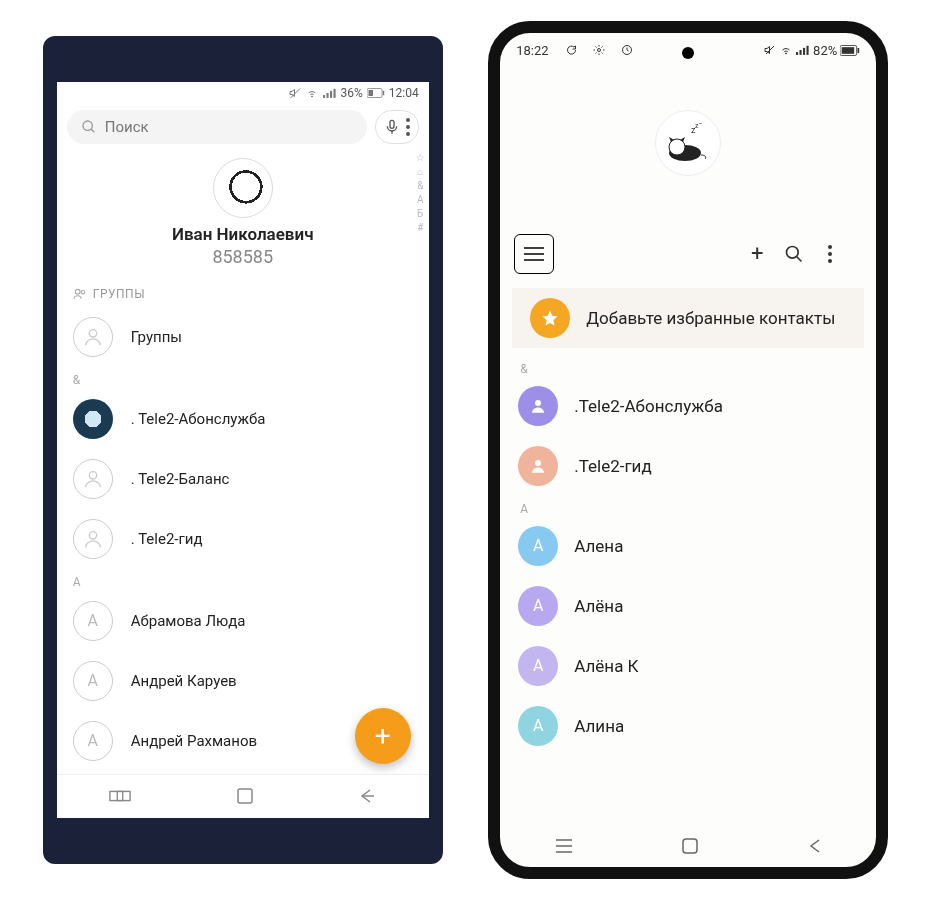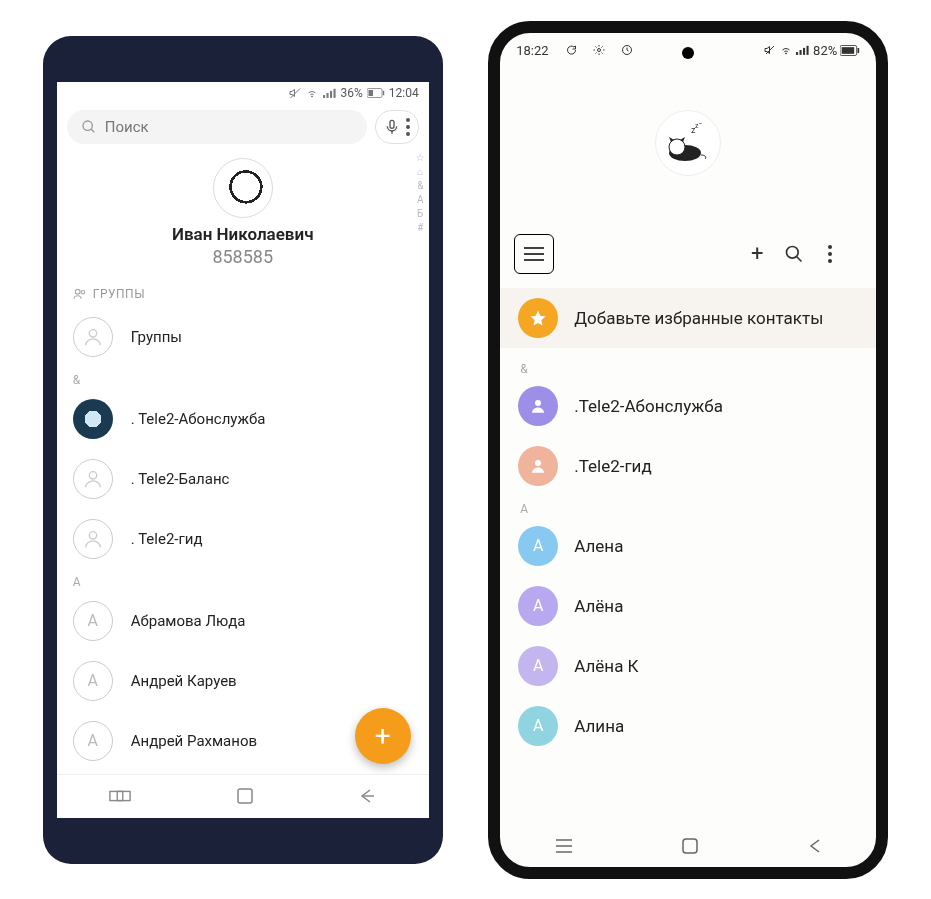--- a/index.html
+++ b/index.html
@@ -17,21 +17,21 @@
     border-radius: 30px;
     position: relative;
     overflow: hidden;
   }
   
   .phone1 {
     width: 400px; height: 828px;
     border: 14px solid #1a2138;
     border-top-width: 46px;
     border-bottom-width: 46px;
-    border-radius: 28px;
+    border-radius: 12px;
   }
   .phone1 .status-bar {
     display: flex; justify-content: flex-end; align-items: center;
     height: 22px; padding: 0 10px; gap: 4px;
     font-size: 12px; color: #555;
   }
   .phone1 .search-row {
     display: flex; align-items: center; padding: 6px 10px; gap: 8px;
   }
   .phone1 .search-pill {
@@ -136,21 +136,21 @@
     display:flex; align-items:center; gap:16px;
     padding: 10px 18px;
   }
   .phone2 .row2 .dot {
     width:40px; height:40px; border-radius:50%;
     display:flex; align-items:center; justify-content:center;
     color:#fff; font-size:16px;
   }
   .phone2 .row2 .lab { font-size:17px; color:#222; }
   .phone2 .tiny2 { padding:6px 20px 0; font-size:12px; color:#aaa; }
-  .phone2 .favorite-row { background:#f7f3ee; margin:8px 0; }
+  .phone2 .favorite-row { background:#f7f3ee; margin:8px 12px; }
   .phone2 .nav-bar2 {
     position:absolute; left:0; right:0; bottom:0; height:42px;
     display:flex; justify-content:space-around; align-items:center;
     color:#666;
   }
 
   
   .c-star { background:#f5a623; }
   .c-purple{ background:#9d8fe8; }
   .c-blue  { background:#7fb3f0; }

